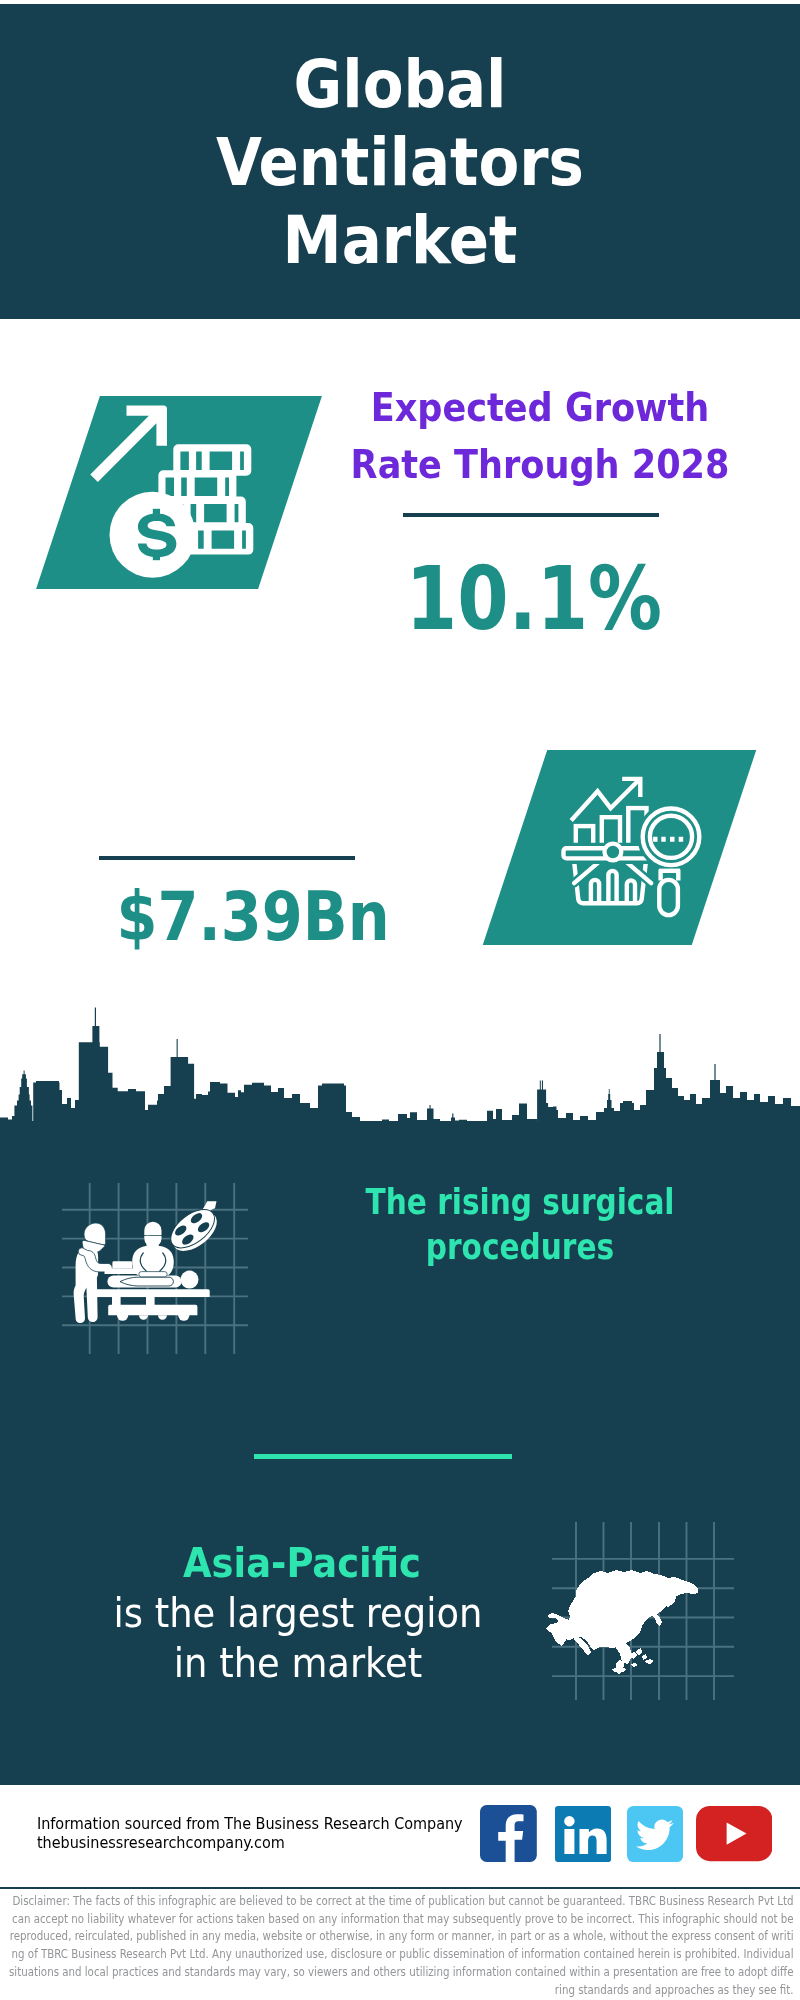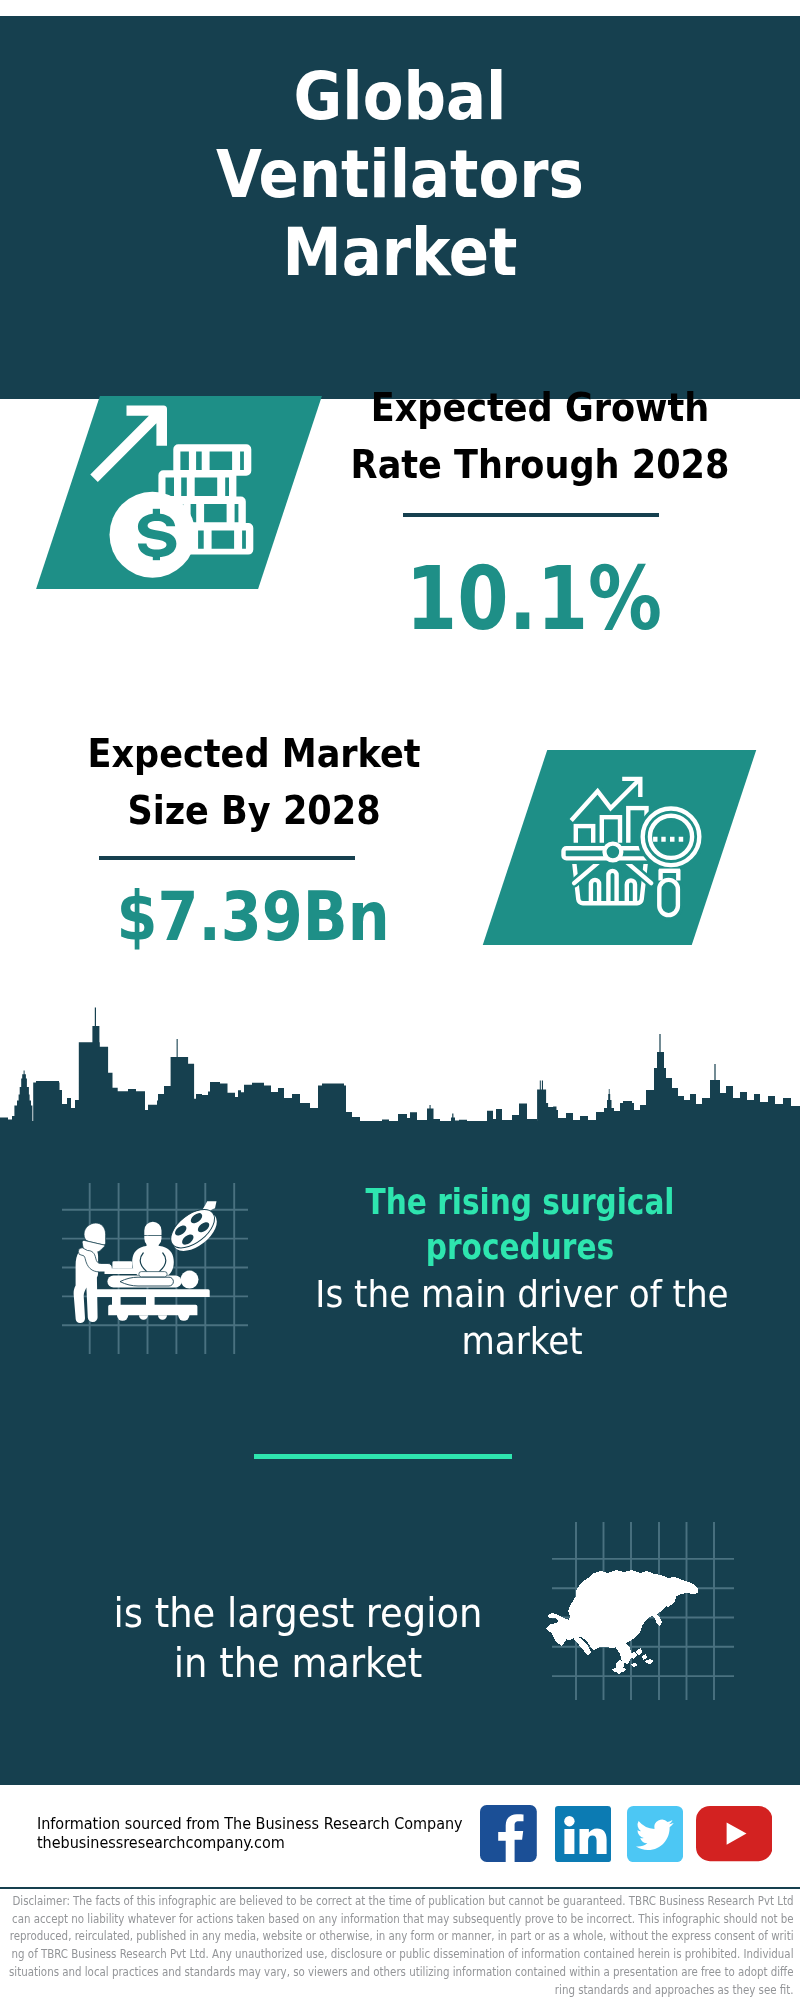--- a/index.html
+++ b/index.html
@@ -1,26 +1,26 @@
 <!DOCTYPE html>
 <html><head>
 <meta charset="utf-8">
 <style>
   html,body{margin:0;padding:0;}
   body{width:800px;height:2000px;background:#fff;overflow:hidden;
        font-family:"DejaVu Sans",sans-serif;font-stretch:condensed;-webkit-font-smoothing:antialiased;}
   .page{position:relative;width:800px;height:2000px;overflow:hidden;}
 
   
-  .header{position:absolute;left:0;top:16px;width:800px;height:383px;background:#16404F;}
+  .header{position:absolute;left:0;top:4px;width:800px;height:315px;background:#16404F;}
   .header-title{position:absolute;left:0;top:42px;width:800px;text-align:center;
        color:#fff;font-weight:bold;font-size:66px;line-height:78px;letter-spacing:0px;}
 
   
-  .stat-head{position:absolute;font-weight:bold;font-size:39px;line-height:56.5px;color:#000000;text-align:center;}
+  .stat-head{position:absolute;font-weight:bold;font-size:39px;line-height:56.5px;color:#6d28d9;text-align:center;}
   .rule{position:absolute;height:4px;background:#16404F;}
   .stat-val{position:absolute;font-weight:bold;color:#1E8F87;text-align:center;}
 
   
   .para{position:absolute;background:#1E8F87;transform:skewX(-18.3deg);}
 
   
   .dark{position:absolute;left:0;background:#16404F;width:800px;}
   #darkblock{position:absolute;left:0;top:1123px;width:800px;height:662px;}
   #skyline{position:absolute;left:0;top:1000px;width:800px;height:123px;}
@@ -87,21 +87,20 @@
     <g fill="#1E8F87">
       <path d="M152.8 508.8 h7.2 v7 h-7.2 z"></path>
       <path d="M152.8 552 h7.2 v8.2 h-7.2 z"></path>
       <path d="M156.4 513.5 c-11.2 0 -18.5 5.6 -18.5 13.2 c0 7.4 6.2 10.8 17.2 12.6 c8.6 1.4 11.4 2.7 11.4 5.4 c0 2.9 -3.8 4.9 -9.8 4.9 c-6.2 0 -9.9 -2.2 -10.2 -6.1 h-8.6 c0.3 8.6 7.6 13.8 19.2 13.8 c11.8 0 19.3 -5.3 19.3 -13.5 c0 -7.8 -6.2 -11.2 -17.6 -13 c-8.6 -1.4 -11.2 -2.6 -11.2 -5.3 c0 -2.7 3.4 -4.6 9.2 -4.6 c5.7 0 9 1.9 9.7 5.4 h8.7 c-0.9 -8.2 -7.9 -12.8 -18.8 -12.8 z"></path>
     </g>
   </svg>
   <div class="stat-head" id="s1h">Expected Growth<br>Rate Through 2028</div>
   <div class="rule" id="s1r"></div>
   <div class="stat-val" id="s1v">10.1%</div>
 
-  <div class="stat-head" id="s2h">Expected Market<br>Size By 2028</div>
   <div class="rule" id="s2r"></div>
   <div class="stat-val" id="s2v">$7.39Bn</div>
   <div class="para" id="para2"></div>
   <svg id="icon2" viewBox="560 770 150 155">
     <defs>
       <g id="i2-trend">
         <polyline points="571.2,820.4 597.6,791.2 610.6,808.2 638.6,780.3"></polyline>
         <polyline points="622.2,778.9 640.3,778.9 640.3,797.1"></polyline>
       </g>
       <g id="i2-bars">
@@ -220,30 +219,30 @@
       <g fill="#16404F">
         <ellipse cx="183" cy="1222.5" rx="6.6" ry="3.9"></ellipse>
         <ellipse cx="203" cy="1222.5" rx="6.6" ry="3.9"></ellipse>
         <ellipse cx="183" cy="1234" rx="6.6" ry="3.9"></ellipse>
         <ellipse cx="203" cy="1234" rx="6.6" ry="3.9"></ellipse>
       </g>
     </g>
   </svg>
 
   <div id="drv-a" class="dk-bold">The rising surgical<br>procedures</div>
-  <div id="drv-b" class="dk-reg">Is the main driver of the<br>market</div>
   <div id="mid-div"></div>
   <svg id="icon4" viewBox="545 1515 195 195">
     <g stroke="#4A7180" stroke-width="1.9">
       <path d="M576 1522 V1700 M603.5 1522 V1700 M631 1522 V1700 M659 1522 V1700 M686.5 1522 V1700 M714 1522 V1700"></path>
       <path d="M552 1558.9 H734 M552 1588.2 H734 M552 1617.5 H734 M552 1646.8 H734 M552 1676.1 H734"></path>
     </g>
     <path fill="#ffffff" fill-rule="nonzero" d="M615 1570 h3 v1 h-3 Z M630 1570 h3 v1 h-3 Z M599 1571 h4 v1 h-4 Z M612 1571 h10 v1 h-10 Z M626 1571 h10 v1 h-10 Z M645 1571 h3 v1 h-3 Z M596 1572 h10 v1 h-10 Z M609 1572 h30 v1 h-30 Z M642 1572 h9 v1 h-9 Z M593 1573 h60 v1 h-60 Z M592 1574 h66 v1 h-66 Z M591 1575 h71 v1 h-71 Z M590 1576 h75 v1 h-75 Z M589 1577 h78 v1 h-78 Z M671 1577 h5 v1 h-5 Z M587 1578 h92 v1 h-92 Z M586 1579 h95 v1 h-95 Z M584 1580 h100 v1 h-100 Z M583 1581 h104 v1 h-104 Z M582 1582 h108 v1 h-108 Z M581 1583 h111 v1 h-111 Z M580 1584 h114 v1 h-114 Z M579 1585 h116 v1 h-116 Z M579 1586 h117 v1 h-117 Z M578 1587 h119 v1 h-119 Z M577 1588 h121 v1 h-121 Z M577 1589 h121 v1 h-121 Z M576 1590 h122 v1 h-122 Z M576 1591 h122 v1 h-122 Z M576 1592 h122 v1 h-122 Z M576 1593 h108 v1 h-108 Z M690 1593 h6 v1 h-6 Z M576 1594 h104 v1 h-104 Z M576 1595 h102 v1 h-102 Z M576 1596 h100 v1 h-100 Z M575 1597 h101 v1 h-101 Z M574 1598 h102 v1 h-102 Z M574 1599 h101 v1 h-101 Z M573 1600 h102 v1 h-102 Z M573 1601 h102 v1 h-102 Z M572 1602 h102 v1 h-102 Z M571 1603 h102 v1 h-102 Z M571 1604 h101 v1 h-101 Z M570 1605 h100 v1 h-100 Z M570 1606 h96 v1 h-96 Z M667 1606 h2 v1 h-2 Z M569 1607 h96 v1 h-96 Z M569 1608 h95 v1 h-95 Z M569 1609 h94 v1 h-94 Z M568 1610 h94 v1 h-94 Z M568 1611 h93 v1 h-93 Z M569 1612 h90 v1 h-90 Z M551 1613 h3 v1 h-3 Z M569 1613 h89 v1 h-89 Z M549 1614 h8 v1 h-8 Z M569 1614 h88 v1 h-88 Z M548 1615 h11 v1 h-11 Z M570 1615 h88 v1 h-88 Z M548 1616 h13 v1 h-13 Z M570 1616 h81 v1 h-81 Z M653 1616 h6 v1 h-6 Z M549 1617 h14 v1 h-14 Z M570 1617 h79 v1 h-79 Z M654 1617 h6 v1 h-6 Z M556 1618 h9 v1 h-9 Z M569 1618 h79 v1 h-79 Z M655 1618 h5 v1 h-5 Z M557 1619 h11 v1 h-11 Z M569 1619 h78 v1 h-78 Z M655 1619 h6 v1 h-6 Z M558 1620 h88 v1 h-88 Z M656 1620 h5 v1 h-5 Z M558 1621 h87 v1 h-87 Z M656 1621 h6 v1 h-6 Z M557 1622 h87 v1 h-87 Z M656 1622 h6 v1 h-6 Z M554 1623 h90 v1 h-90 Z M657 1623 h4 v1 h-4 Z M550 1624 h93 v1 h-93 Z M658 1624 h3 v1 h-3 Z M549 1625 h93 v1 h-93 Z M659 1625 h1 v1 h-1 Z M548 1626 h94 v1 h-94 Z M547 1627 h95 v1 h-95 Z M546 1628 h95 v1 h-95 Z M547 1629 h94 v1 h-94 Z M548 1630 h93 v1 h-93 Z M549 1631 h91 v1 h-91 Z M551 1632 h89 v1 h-89 Z M552 1633 h87 v1 h-87 Z M552 1634 h86 v1 h-86 Z M553 1635 h84 v1 h-84 Z M553 1636 h83 v1 h-83 Z M554 1637 h25 v1 h-25 Z M582 1637 h53 v1 h-53 Z M554 1638 h19 v1 h-19 Z M574 1638 h7 v1 h-7 Z M583 1638 h51 v1 h-51 Z M555 1639 h11 v1 h-11 Z M567 1639 h4 v1 h-4 Z M574 1639 h8 v1 h-8 Z M585 1639 h47 v1 h-47 Z M555 1640 h11 v1 h-11 Z M575 1640 h8 v1 h-8 Z M586 1640 h45 v1 h-45 Z M556 1641 h9 v1 h-9 Z M576 1641 h8 v1 h-8 Z M587 1641 h42 v1 h-42 Z M557 1642 h7 v1 h-7 Z M577 1642 h8 v1 h-8 Z M588 1642 h39 v1 h-39 Z M558 1643 h6 v1 h-6 Z M578 1643 h8 v1 h-8 Z M588 1643 h38 v1 h-38 Z M560 1644 h3 v1 h-3 Z M579 1644 h8 v1 h-8 Z M589 1644 h38 v1 h-38 Z M561 1645 h1 v1 h-1 Z M579 1645 h9 v1 h-9 Z M590 1645 h38 v1 h-38 Z M580 1646 h8 v1 h-8 Z M590 1646 h39 v1 h-39 Z M581 1647 h8 v1 h-8 Z M591 1647 h8 v1 h-8 Z M609 1647 h6 v1 h-6 Z M616 1647 h14 v1 h-14 Z M582 1648 h7 v1 h-7 Z M592 1648 h5 v1 h-5 Z M616 1648 h14 v1 h-14 Z M640 1648 h1 v1 h-1 Z M583 1649 h7 v1 h-7 Z M593 1649 h2 v1 h-2 Z M617 1649 h13 v1 h-13 Z M638 1649 h3 v1 h-3 Z M584 1650 h6 v1 h-6 Z M618 1650 h13 v1 h-13 Z M637 1650 h5 v1 h-5 Z M584 1651 h7 v1 h-7 Z M618 1651 h13 v1 h-13 Z M636 1651 h6 v1 h-6 Z M585 1652 h6 v1 h-6 Z M619 1652 h12 v1 h-12 Z M633 1652 h2 v1 h-2 Z M636 1652 h6 v1 h-6 Z M586 1653 h4 v1 h-4 Z M620 1653 h16 v1 h-16 Z M637 1653 h4 v1 h-4 Z M587 1654 h2 v1 h-2 Z M620 1654 h17 v1 h-17 Z M638 1654 h2 v1 h-2 Z M645 1654 h1 v1 h-1 Z M620 1655 h17 v1 h-17 Z M643 1655 h3 v1 h-3 Z M621 1656 h15 v1 h-15 Z M642 1656 h5 v1 h-5 Z M621 1657 h14 v1 h-14 Z M642 1657 h5 v1 h-5 Z M621 1658 h10 v1 h-10 Z M633 1658 h1 v1 h-1 Z M643 1658 h3 v1 h-3 Z M621 1659 h9 v1 h-9 Z M643 1659 h1 v1 h-1 Z M649 1659 h2 v1 h-2 Z M619 1660 h2 v1 h-2 Z M622 1660 h8 v1 h-8 Z M646 1660 h7 v1 h-7 Z M618 1661 h11 v1 h-11 Z M645 1661 h8 v1 h-8 Z M617 1662 h12 v1 h-12 Z M646 1662 h6 v1 h-6 Z M616 1663 h8 v1 h-8 Z M626 1663 h2 v1 h-2 Z M633 1663 h3 v1 h-3 Z M648 1663 h3 v1 h-3 Z M616 1664 h8 v1 h-8 Z M631 1664 h6 v1 h-6 Z M616 1665 h8 v1 h-8 Z M632 1665 h5 v1 h-5 Z M616 1666 h8 v1 h-8 Z M633 1666 h2 v1 h-2 Z M616 1667 h7 v1 h-7 Z M614 1668 h11 v1 h-11 Z M612 1669 h14 v1 h-14 Z M613 1670 h12 v1 h-12 Z M614 1671 h10 v1 h-10 Z M617 1672 h4 v1 h-4 Z M618 1673 h2 v1 h-2 Z"></path>
   </svg>
 
+  <div id="reg-a" class="dk-bold">Asia-Pacific</div>
   <div id="reg-b" class="dk-reg">is the largest region<br>in the market</div>
 
   <div id="footer-src">Information sourced from The Business Research Company<br>thebusinessresearchcompany.com</div>
   <div id="social">
     <a class="soc" id="soc-fb">
       <svg viewBox="0 0 56.8 56.9">
         <rect x="0" y="0" width="56.8" height="56.9" rx="6.6" fill="#1B4F96"></rect>
         <path fill="#ffffff" d="M34.6 56.9 V34.7 h7.5 l1.1 -8.7 h-8.6 v-5.5 c0 -2.5 0.7 -4.2 4.3 -4.2 h4.6 V9.5 c-0.8 -0.1 -3.5 -0.3 -6.7 -0.3 c-6.6 0 -11.1 4 -11.1 11.4 v6.4 h-7.5 v8.7 h7.5 V56.9 z"></path>
       </svg>
     </a>

